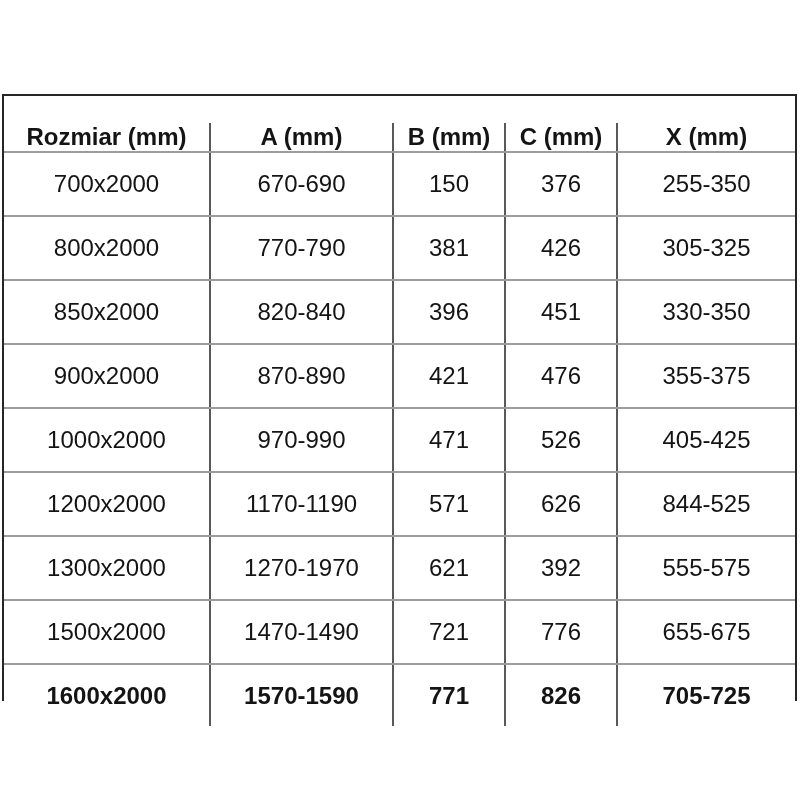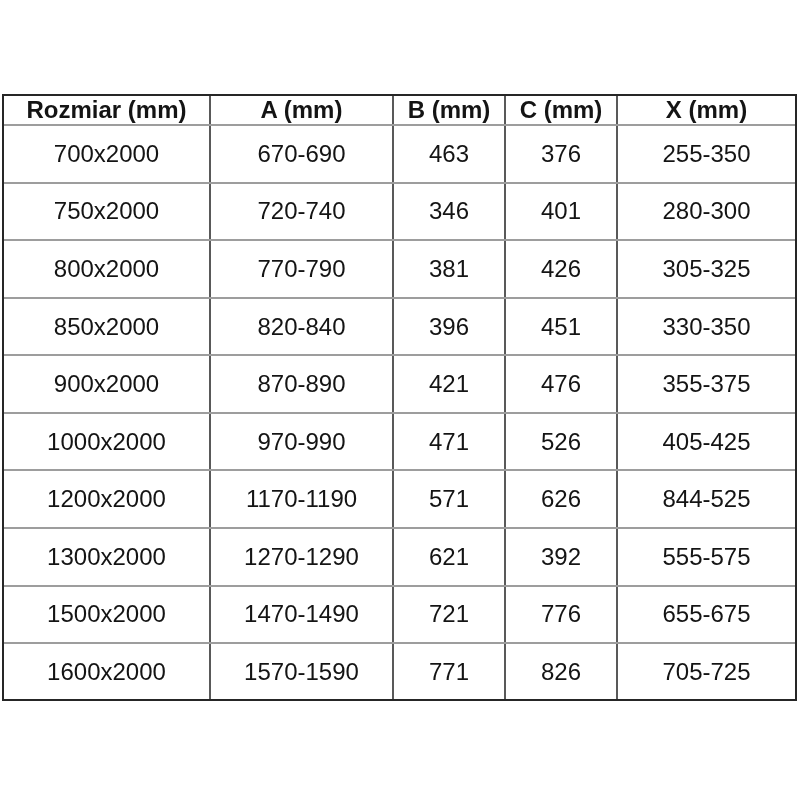--- a/index.html
+++ b/index.html
@@ -22,20 +22,21 @@
     width: 791px;
     height: 603px;
     border: 2px solid #262626;
     background: #ffffff;
   }
   table.size-table {
     width: 100%;
     height: 100%;
     border-collapse: collapse;
     table-layout: fixed;
+    margin-top: 27px;
   }
   .size-table th,
   .size-table td {
     text-align: center;
     vertical-align: middle;
     padding: 0;
     color: #141414;
     font-size: 24px;
     background: #ffffff;
     border-right: 2px solid #595959;
@@ -46,20 +47,21 @@
   .size-table th {
     font-weight: bold;
   }
   .size-table th:last-child,
   .size-table td:last-child {
     border-right: none;
     border-radius: 7px;
   }
   .size-table tbody tr:last-child td {
     border-bottom: none;
+    font-weight: bold;
   }
 </style>
 </head>
 <body>
 
 <div class="stage">
   <div class="table-frame">
     <table class="size-table">
       <colgroup>
         <col style="width:206px">
@@ -74,30 +76,23 @@
             <th>A (mm)</th>
             <th>B (mm)</th>
             <th>C (mm)</th>
             <th>X (mm)</th>
           </tr>
       </thead>
       <tbody>
           <tr>
             <td>700x2000</td>
             <td>670-690</td>
-            <td>463</td>
+            <td>150</td>
             <td>376</td>
             <td>255-350</td>
-          </tr>
-          <tr>
-            <td>750x2000</td>
-            <td>720-740</td>
-            <td>346</td>
-            <td>401</td>
-            <td>280-300</td>
           </tr>
           <tr>
             <td>800x2000</td>
             <td>770-790</td>
             <td>381</td>
             <td>426</td>
             <td>305-325</td>
           </tr>
           <tr>
             <td>850x2000</td>
@@ -122,21 +117,21 @@
           </tr>
           <tr>
             <td>1200x2000</td>
             <td>1170-1190</td>
             <td>571</td>
             <td>626</td>
             <td>844-525</td>
           </tr>
           <tr>
             <td>1300x2000</td>
-            <td>1270-1290</td>
+            <td>1270-1970</td>
             <td>621</td>
             <td>392</td>
             <td>555-575</td>
           </tr>
           <tr>
             <td>1500x2000</td>
             <td>1470-1490</td>
             <td>721</td>
             <td>776</td>
             <td>655-675</td>

